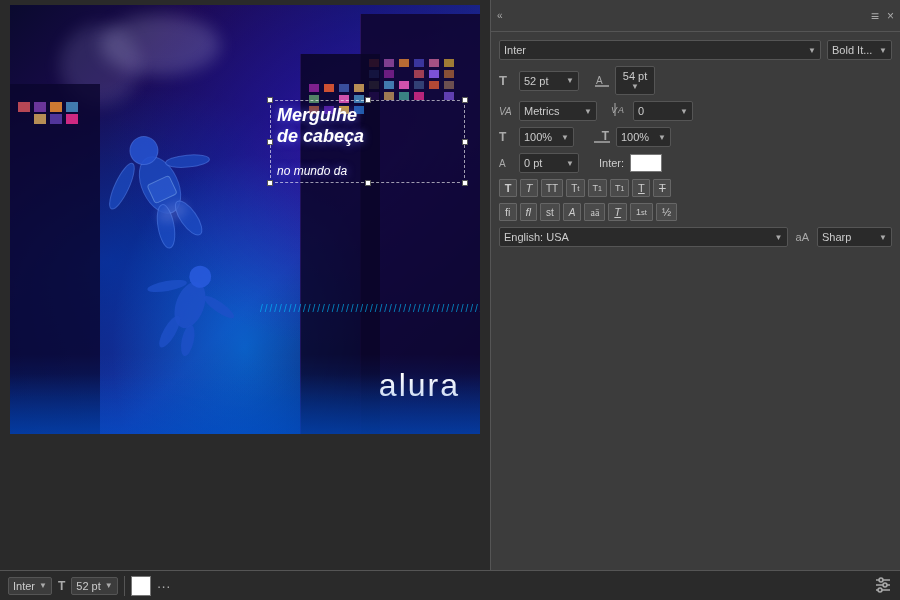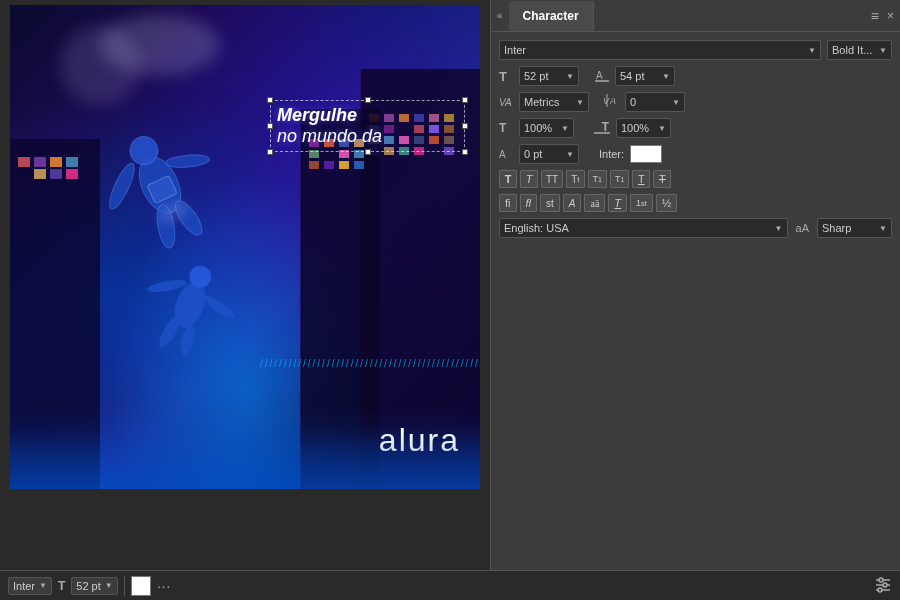--- a/index.html
+++ b/index.html
@@ -26,21 +26,21 @@
     .canvas-area {
       width: 490px;
       height: 570px;
       position: relative;
       background: #2a2a2a;
       overflow: hidden;
     }
 
     .canvas-image {
       width: 470px;
-      height: 484px;
+      height: 429px;
       position: absolute;
       top: 5px;
       left: 10px;
       background: linear-gradient(135deg, #0a0a2e 0%, #1a0a4e 20%, #0d1a6e 40%, #1a2a8e 60%, #0a1a5e 80%, #050a2e 100%);
       overflow: hidden;
     }
 
     
     .city-bg {
       position: absolute;
@@ -74,25 +74,26 @@
       font-family: Arial, sans-serif;
       font-size: 18px;
       font-weight: bold;
       font-style: italic;
       color: #fff;
       text-shadow: 0 0 8px rgba(100,100,255,0.8);
     }
 
     .canvas-text-box .line3 {
       font-family: Arial, sans-serif;
-      font-size: 18px;
+      font-size: 12px;
       font-weight: normal;
       font-style: italic;
       color: #fff;
       text-shadow: 0 0 8px rgba(100,100,255,0.8);
+      margin-top: 17px;
     }
 
     
     .selection-handle {
       position: absolute;
       width: 6px;
       height: 6px;
       background: white;
       border: 1px solid #555;
     }
@@ -247,23 +248,23 @@
       color: #aaa;
     }
 
     .icon-label {
       font-size: 11px;
       color: #aaa;
       min-width: 14px;
     }
 
     .size-input { width: 60px; }
-    .leading-input { width: 60px; }
+    .leading-input { width: 40px; flex-direction: column; }
     .tracking-input { width: 60px; }
-    .kerning-input { width: 70px; align-items: center; }
+    .kerning-input { width: 78px; align-items: center; }
     .scale-input { width: 55px; }
     .baseline-input { width: 60px; }
 
     
     .color-swatch {
       width: 32px;
       height: 18px;
       background: white;
       border: 1px solid #777;
       cursor: pointer;
@@ -535,39 +536,39 @@
         <div class="selection-handle" style="top:-4px;right:-4px;"></div>
         <div class="selection-handle" style="bottom:-4px;left:-4px;"></div>
         <div class="selection-handle" style="bottom:-4px;right:-4px;"></div>
 
         <div class="selection-handle" style="top:-4px;left:50%;margin-left:-3px;"></div>
         <div class="selection-handle" style="bottom:-4px;left:50%;margin-left:-3px;"></div>
         <div class="selection-handle" style="top:50%;margin-top:-3px;left:-4px;"></div>
         <div class="selection-handle" style="top:50%;margin-top:-3px;right:-4px;"></div>
 
         <div class="line1">Mergulhe</div>
+        <div class="line2">de cabeça</div>
         <div class="line3">no mundo da</div>
       </div>
 
 
       <div class="slash-decoration">//////////////////////////////////////////////////////////////////////////////</div>
 
       <div class="alura-text">alura</div>
 
       <div style="position:absolute;bottom:0;left:0;right:0;height:60px;background:linear-gradient(to top,rgba(0,80,200,0.5),transparent);"></div>
     </div>
   </div>
 
   <div class="panel">
 
     <div class="panel-header">
       <div class="panel-collapse-icons">
         <span>«</span>
       </div>
-      <div class="panel-tab active">Character</div>
       <div class="panel-menu-icon">≡</div>
       <span style="margin-right:6px;cursor:pointer;color:#aaa;font-size:12px;">×</span>
     </div>
 
     <div class="panel-content">
 
       <div class="panel-row">
         <div class="ps-select font-select">
           <span>Inter</span>
           <span class="arrow">▼</span>

